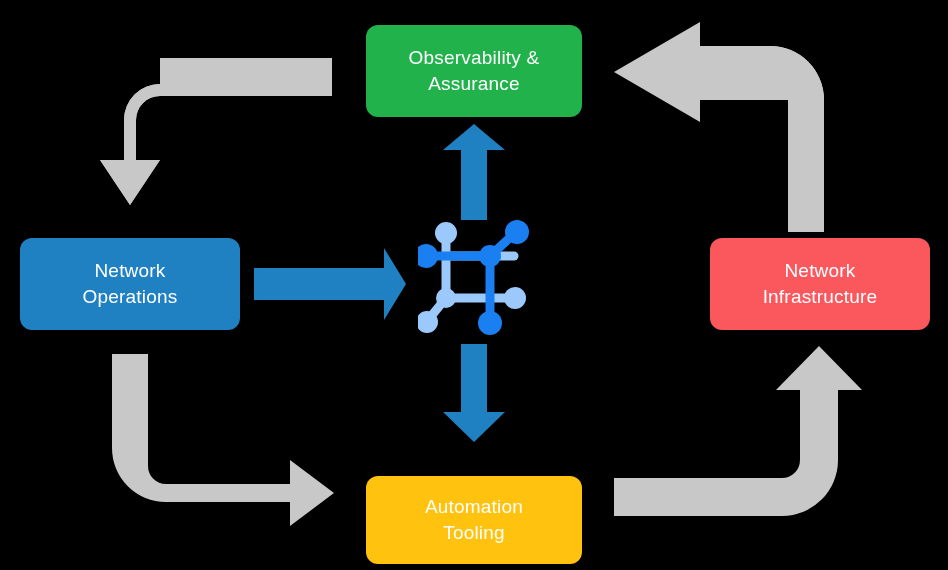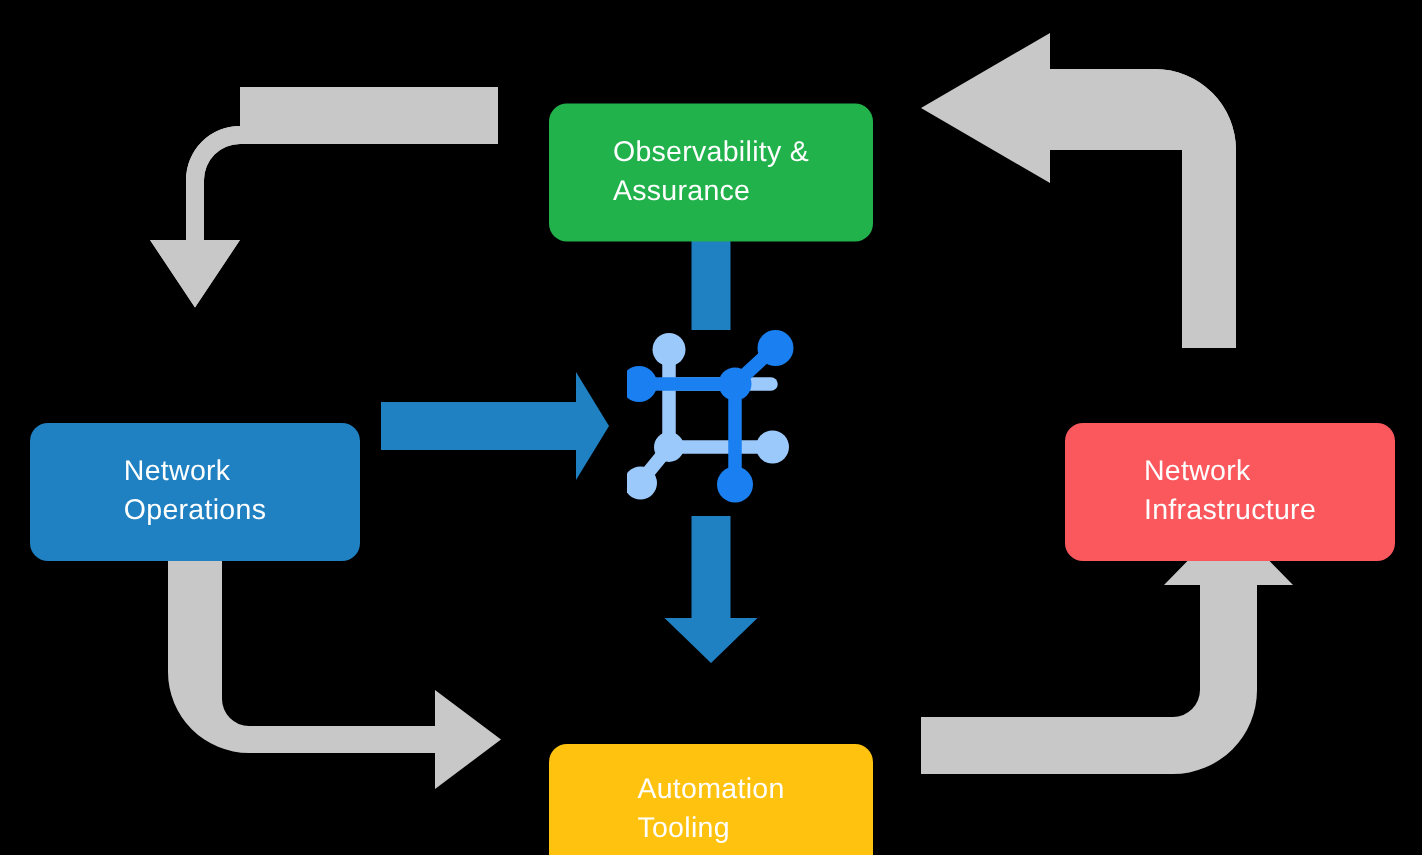--- a/index.html
+++ b/index.html
@@ -25,30 +25,29 @@
     top: 0;
     width: 948px;
     height: 570px;
   }
   .node-box {
     position: absolute;
     border-radius: 12px;
     display: flex;
     align-items: center;
     justify-content: center;
-    text-align: left;
+    text-align: center;
     color: #ffffff;
     font-size: 19px;
     line-height: 1.35;
     font-weight: 400;
     letter-spacing: 0.2px;
     box-sizing: border-box;
     padding: 4px 10px;
     white-space: pre-line;
-    margin-top: 44px;
   }
   #box-observability {
     left: 366px;
     top: 25px;
     width: 216px;
     height: 92px;
     background: #21b24c;
   }
   #box-network-operations {
     left: 20px;
@@ -59,21 +58,21 @@
   }
   #box-network-infrastructure {
     left: 710px;
     top: 238px;
     width: 220px;
     height: 92px;
     background: #fb585e;
   }
   #box-automation-tooling {
     left: 366px;
-    top: 452px;
+    top: 476px;
     width: 216px;
     height: 88px;
     background: #ffc20e;
   }
   #central-icon {
     position: absolute;
     left: 418px;
     top: 220px;
     width: 120px;
     height: 120px;

